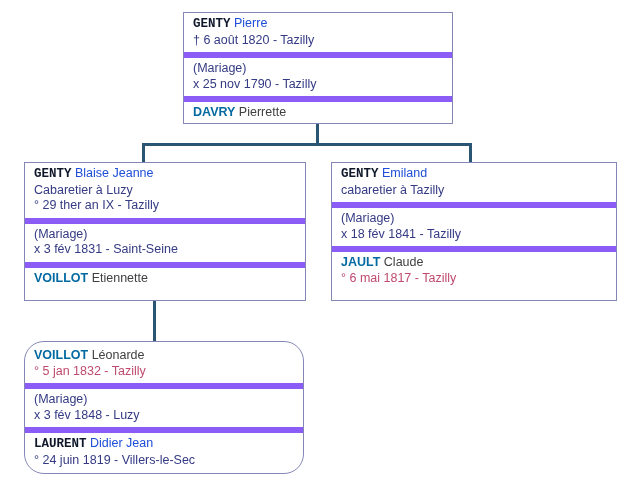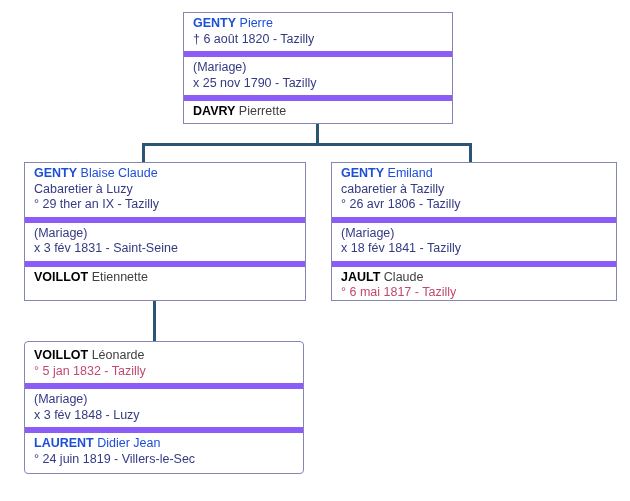--- a/index.html
+++ b/index.html
@@ -29,21 +29,21 @@
   }
 
   
   .fiche {
     position: absolute;
     box-sizing: border-box;
     border: 1px solid #8487b5;
     background: #ffffff;
   }
   .fiche.rounded {
-    border-radius: 4px;
+    border-radius: 20px;
   }
 
   .section {
     padding: 3px 9px 4px 9px;
   }
   .section + .section {
     border-top: 6px solid #8b5cf6;
   }
 
   .line {
@@ -55,26 +55,26 @@
 
   
   .surname {
     font-weight: bold;
   }
   .given {
     font-weight: normal;
   }
 
   
-  .male .surname { color: #1d4ed8; }
+  .male .surname { color: #0f172a; font-family: Liberation Mono, monospace; }
   .male .given   { color: #1d4ed8; }
   .male .line    { color: #343a83; }
 
   
-  .female .surname { color: #000000; }
+  .female .surname { color: #0369a1; }
   .female .given   { color: #404040; }
   .female .line    { color: #c04a6e; }
 
   
   .marriage .line { color: #343a83; }
 
   .occupation { }
   .event { }
 </style>
 </head>
@@ -109,21 +109,21 @@
         <span class="surname">DAVRY</span>
         <span class="given">Pierrette</span>
       </div>
     </div>
   </div>
 
   <div class="fiche" style="left:24px; top:162px; width:282px; height:139px;">
     <div class="section male">
       <div class="line">
         <span class="surname">GENTY</span>
-        <span class="given">Blaise Claude</span>
+        <span class="given">Blaise Jeanne</span>
       </div>
       <div class="line occupation">Cabaretier à Luzy</div>
       <div class="line event">° 29 ther an IX  - Tazilly</div>
     </div>
     <div class="section marriage">
       <div class="line">(Mariage)</div>
       <div class="line event">x 3 fév 1831  - Saint-Seine</div>
     </div>
     <div class="section female">
       <div class="line">
@@ -133,21 +133,20 @@
     </div>
   </div>
 
   <div class="fiche" style="left:331px; top:162px; width:286px; height:139px;">
     <div class="section male">
       <div class="line">
         <span class="surname">GENTY</span>
         <span class="given">Emiland</span>
       </div>
       <div class="line occupation">cabaretier à Tazilly</div>
-      <div class="line event">° 26 avr 1806  - Tazilly</div>
     </div>
     <div class="section marriage">
       <div class="line">(Mariage)</div>
       <div class="line event">x 18 fév 1841  - Tazilly</div>
     </div>
     <div class="section female">
       <div class="line">
         <span class="surname">JAULT</span>
         <span class="given">Claude</span>
       </div>

